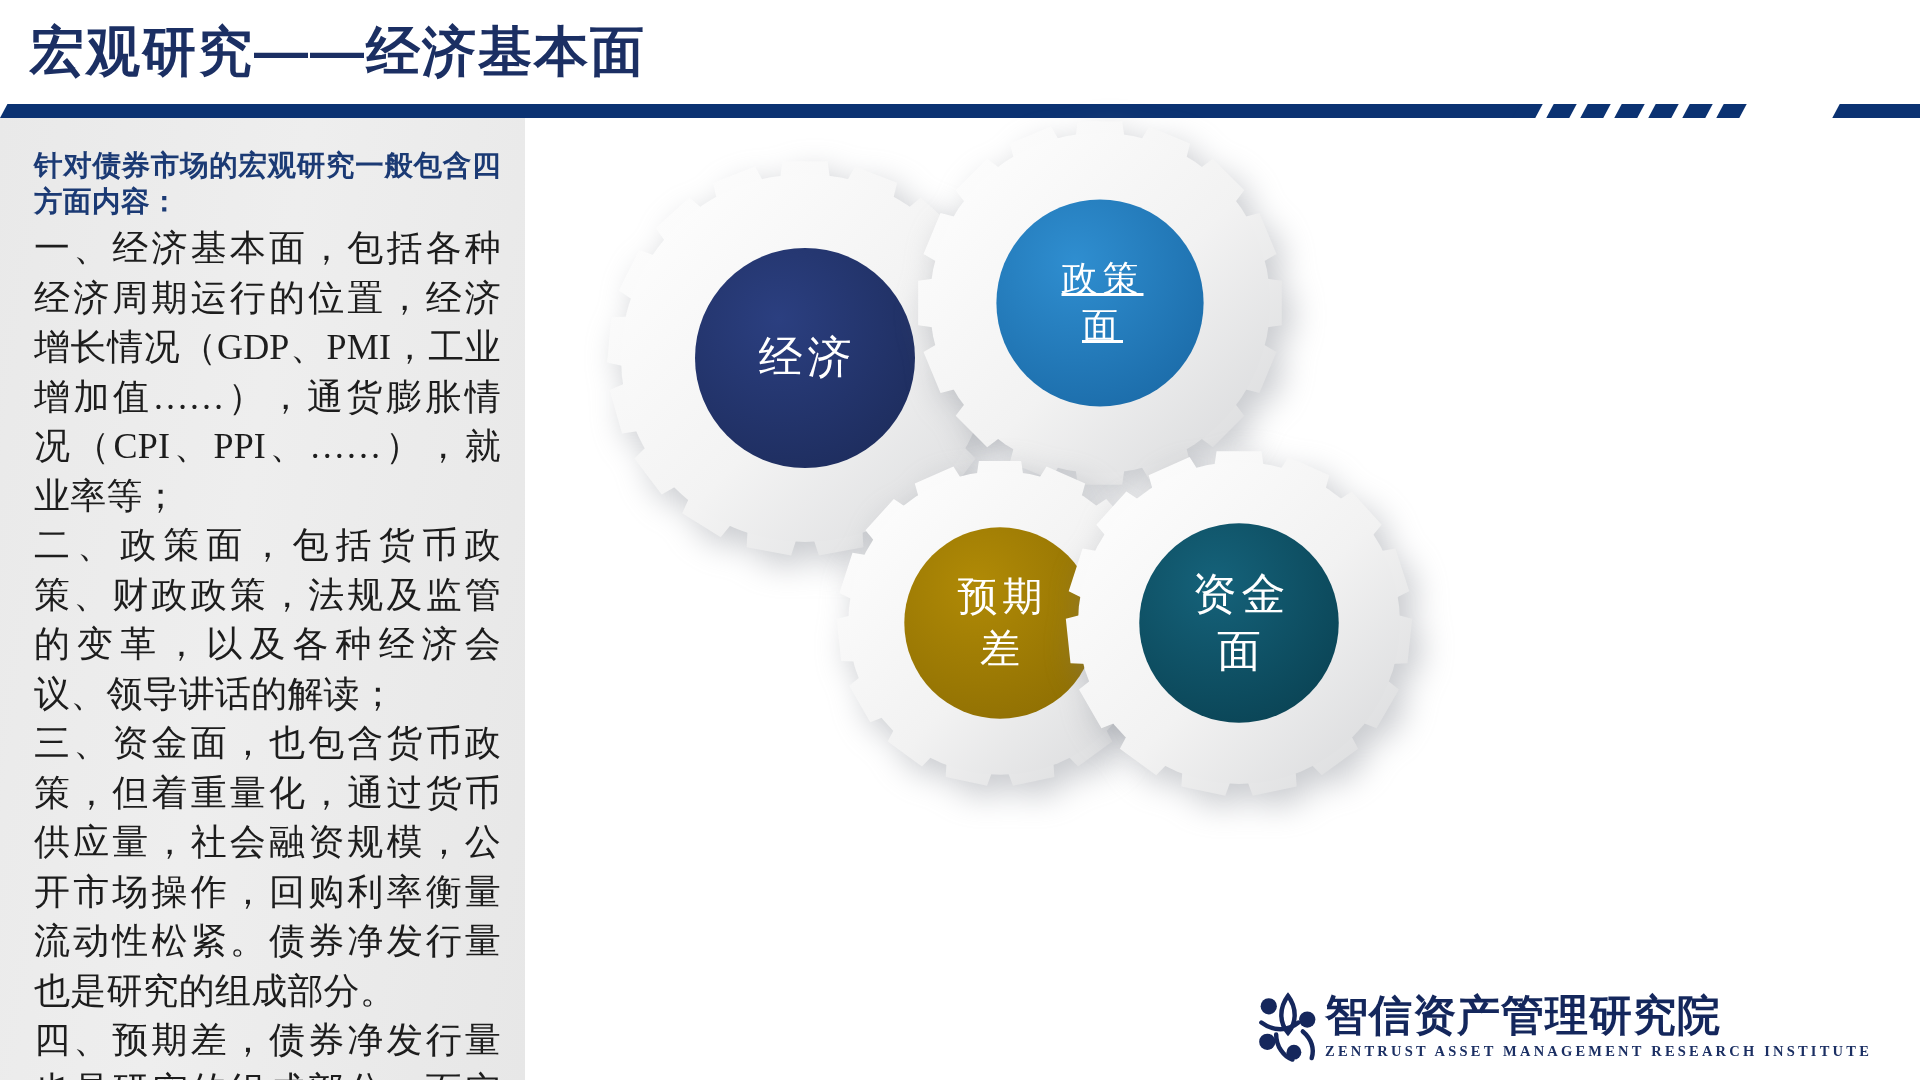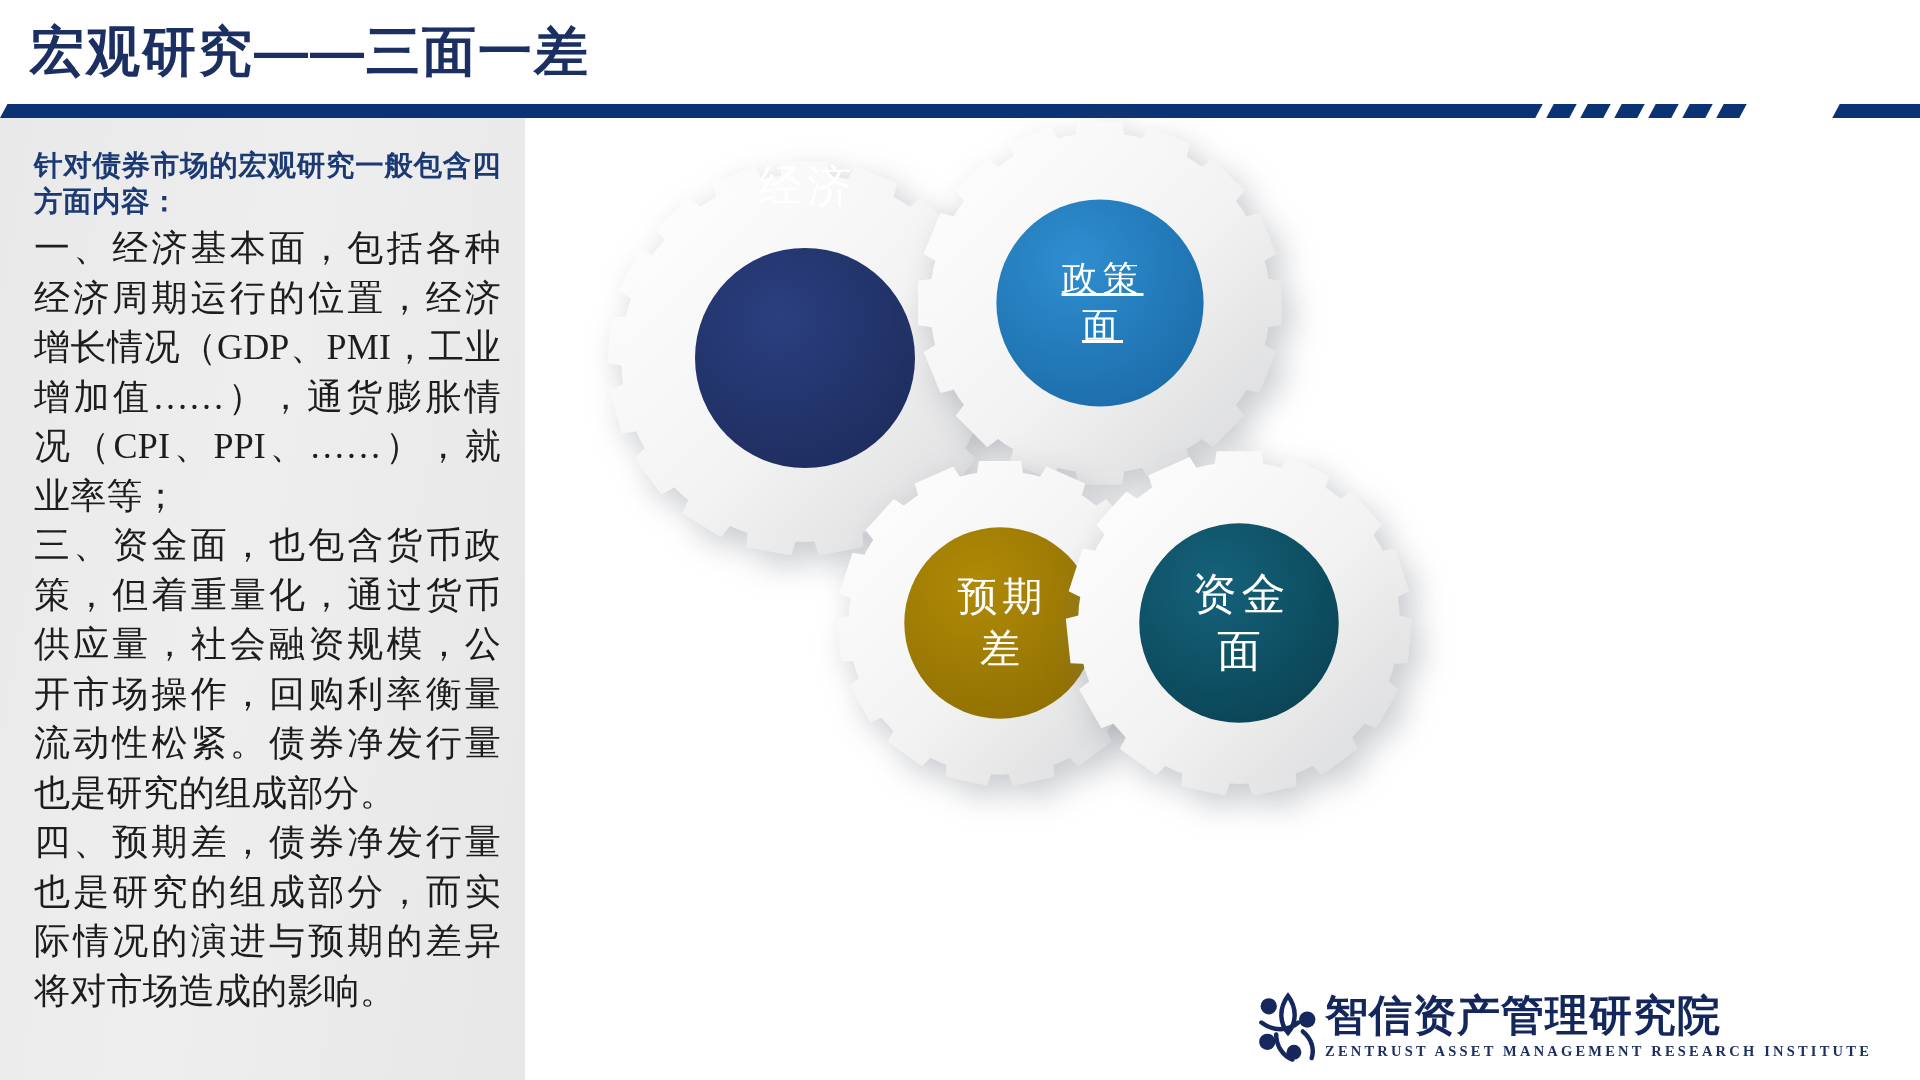--- a/index.html
+++ b/index.html
@@ -124,21 +124,21 @@
     pointer-events:none;
   }
   .gear-label span { display:block; white-space:nowrap; }
 
   
   #gear-economy   { left:80px; top:40px;  width:400px; height:400px; }
   #gear-policy    { left:390px; top:0px;  width:370px; height:370px; }
   #gear-expect    { left:310px; top:340px; width:330px; height:330px; }
   #gear-funds     { left:539px; top:330px; width:350px; height:350px; }
 
-  #gear-economy .gear-label { font-size:44px;justify-content:space-between; }
+  #gear-economy .gear-label { font-size:44px; }
   #gear-policy  .gear-label { font-size:36px;text-decoration:underline; }
   #gear-expect  .gear-label { font-size:40px; }
   #gear-funds   .gear-label { font-size:44px; }
 
   
   .logo {
     position:absolute;
     right:48px; bottom:16px;
     display:flex;
     align-items:center;
@@ -164,38 +164,39 @@
     margin-top:6px;
     white-space:nowrap;
   }
 </style>
 </head>
 <body>
 
 <div class="slide">
 
   <div class="header">
-    <div class="slide-title">宏观研究——三面一差</div>
+    <div class="slide-title">宏观研究——经济基本面</div>
     <div class="header-bar"></div>
     <div class="header-dashes">
       <i></i>
       <i></i>
       <i></i>
       <i></i>
       <i></i>
       <i></i>
       <i></i>
     </div>
     <div class="header-bar-end"></div>
   </div>
 
   <div class="sidebar">
     <div class="sb-heading">针对债券市场的宏观研究一般包含四方面内容：</div>
     <div class="sb-body">
       <div class="sb-para">一、经济基本面，包括各种经济周期运行的位置，经济增长情况（GDP、PMI，工业增加值……），通货膨胀情况（CPI、PPI、……），就业率等；</div>
+      <div class="sb-para">二、政策面，包括货币政策、财政政策，法规及监管的变革，以及各种经济会议、领导讲话的解读；</div>
       <div class="sb-para">三、资金面，也包含货币政策，但着重量化，通过货币供应量，社会融资规模，公开市场操作，回购利率衡量流动性松紧。债券净发行量也是研究的组成部分。</div>
       <div class="sb-para">四、预期差，债券净发行量也是研究的组成部分，而实际情况的演进与预期的差异将对市场造成的影响。</div>
     </div>
   </div>
 
   <div class="gears">
 
     <div class="gear" id="gear-economy">
       <svg viewBox="0 0 200 200" width="400" height="400">
         <defs>

